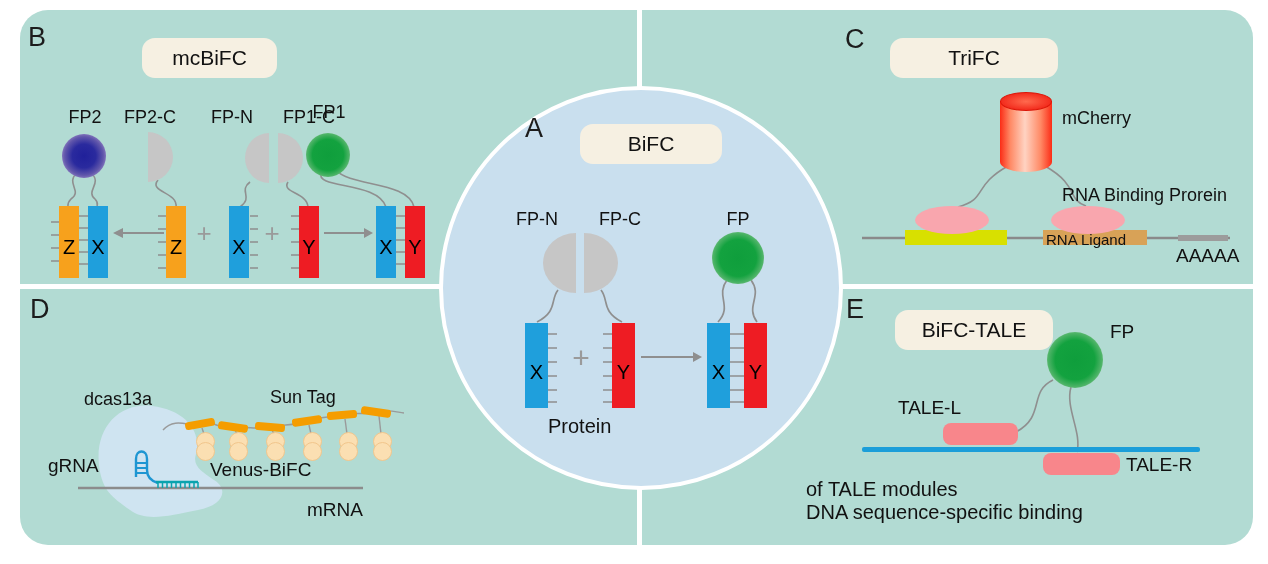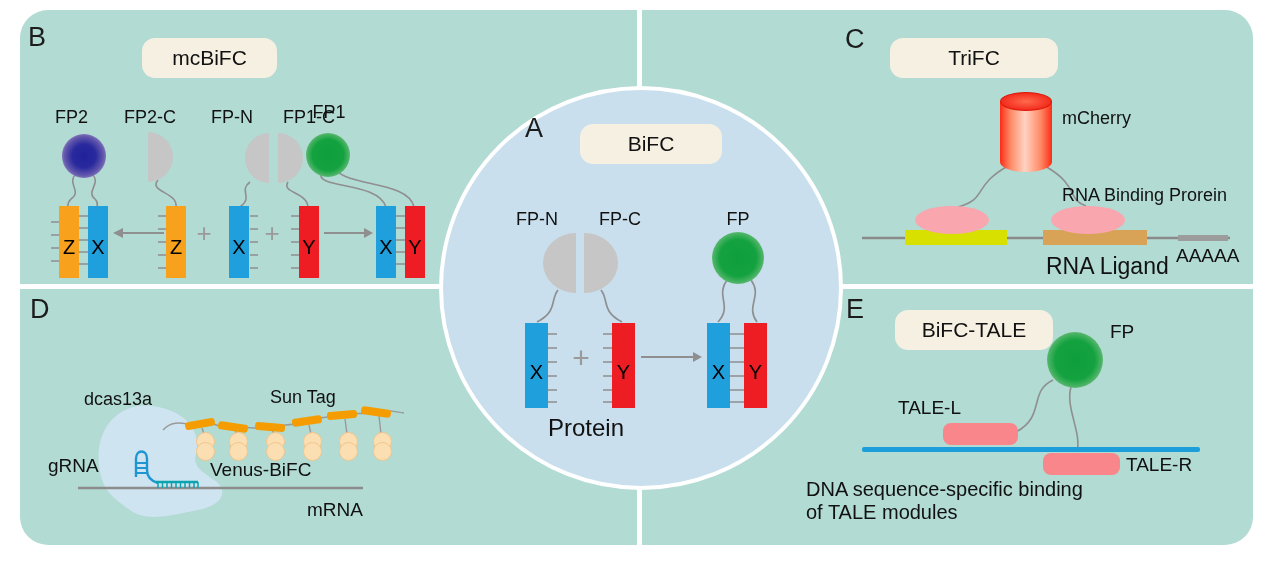--- a/index.html
+++ b/index.html
@@ -123,21 +123,21 @@
 
     <g stroke="#8f8f8f" stroke-width="1.6" fill="none">
       <path d="M1053,380 C1028,392 1046,416 1016,432"></path>
       <path d="M1071,387 C1065,408 1082,432 1077,452"></path>
     </g>
   </svg>
 
   <div class="panel-letter" style="left:28px;top:22px;">B</div>
   <div class="titlebox" style="left:142px;top:38px;width:135px;height:40px;">mcBiFC</div>
 
-  <div class="lbl" style="left:55px;top:108px;width:42px;">FP2</div>
+  <div class="lbl" style="left:64px;top:108px;width:42px;text-align:center;">FP2</div>
   <div class="lbl" style="left:122px;top:108px;width:56px;text-align:center;">FP2-C</div>
   <div class="lbl" style="left:205px;top:108px;width:54px;text-align:center;">FP-N</div>
   <div class="lbl" style="left:281px;top:108px;width:56px;text-align:center;">FP1-C</div>
   <div class="lbl" style="left:308px;top:103px;width:42px;text-align:center;">FP1</div>
 
   <div class="ball purple-ball" style="left:62px;top:134px;width:44px;height:44px;"></div>
   <div class="half flatleft" style="left:148px;top:132px;width:25px;height:50px;"></div>
   <div class="half flatright" style="left:245px;top:133px;width:24px;height:50px;"></div>
   <div class="half flatleft" style="left:278px;top:133px;width:25px;height:50px;"></div>
   <div class="ball green-ball" style="left:306px;top:133px;width:44px;height:44px;"></div>
@@ -184,39 +184,39 @@
   <div class="bar big red" style="left:612px;top:323px;">
       <span>Y</span>
     </div>
   <div class="bar big blue" style="left:707px;top:323px;">
       <span>X</span>
     </div>
   <div class="bar big red" style="left:744px;top:323px;">
       <span>Y</span>
     </div>
 
-  <div class="lbl" style="left:548px;top:415px;font-size:24px;">Protein</div>
+  <div class="lbl" style="left:548px;top:415px;font-size:20px;">Protein</div>
 
   <div class="panel-letter" style="left:845px;top:24px;">C</div>
   <div class="titlebox" style="left:890px;top:38px;width:168px;height:40px;">TriFC</div>
 
   <div class="cyl">
     <div class="cyl-body"></div>
     <div class="cyl-top"></div>
   </div>
   <div class="lbl" style="left:1062px;top:109px;">mCherry</div>
 
   <div class="crect" style="left:905px;top:230px;width:102px;height:15px;background:#d8e000;"></div>
   <div class="crect" style="left:1043px;top:230px;width:104px;height:15px;background:#d8a257;"></div>
   <div class="crect" style="left:1178px;top:235px;width:50px;height:6px;background:#9c9c9c;"></div>
   <div class="ellipse" style="left:915px;top:206px;width:74px;height:28px;"></div>
   <div class="ellipse" style="left:1051px;top:206px;width:74px;height:28px;"></div>
 
   <div class="lbl" style="left:1062px;top:186px;">RNA Binding Prorein</div>
-  <div class="lbl" style="left:1046px;top:254px;font-size:23px;text-align:center;">RNA Ligand</div>
+  <div class="lbl" style="left:1046px;top:232px;font-size:15px;text-align:center;">RNA Ligand</div>
   <div class="lbl" style="left:1176px;top:246px;font-size:19px;">AAAAA</div>
 
   <div class="panel-letter" style="left:30px;top:294px;">D</div>
 
   <div class="lbl" style="left:84px;top:390px;">dcas13a</div>
   <div class="lbl" style="left:233px;top:388px;margin-left:37px;">Sun Tag</div>
 
   <div class="dash" style="left:185px;top:420px;transform:rotate(-10deg);"></div>
   <div class="dash" style="left:218px;top:423px;transform:rotate(8deg);"></div>
   <div class="dash" style="left:255px;top:423px;transform:rotate(5deg);"></div>
@@ -259,17 +259,17 @@
   <div class="ball green-ball" style="left:1047px;top:332px;width:56px;height:56px;"></div>
   <div class="lbl" style="left:1110px;top:322px;font-size:19px;">FP</div>
 
   <div class="lbl" style="left:898px;top:398px;font-size:19px;">TALE-L</div>
   <div class="tale" style="left:943px;top:423px;width:75px;height:22px;"></div>
   <div class="dnaline" style="left:862px;top:447px;width:338px;height:5px;"></div>
   <div class="tale" style="left:1043px;top:453px;width:77px;height:22px;"></div>
   <div class="lbl" style="left:1126px;top:455px;font-size:19px;">TALE-R</div>
 
   <div class="caption" style="left:806px;top:478px;">
+    <div>of TALE modules</div>
     <div>DNA sequence-specific binding</div>
-    <div>of TALE modules</div>
   </div>
 
 </div>
 
 </body></html>

